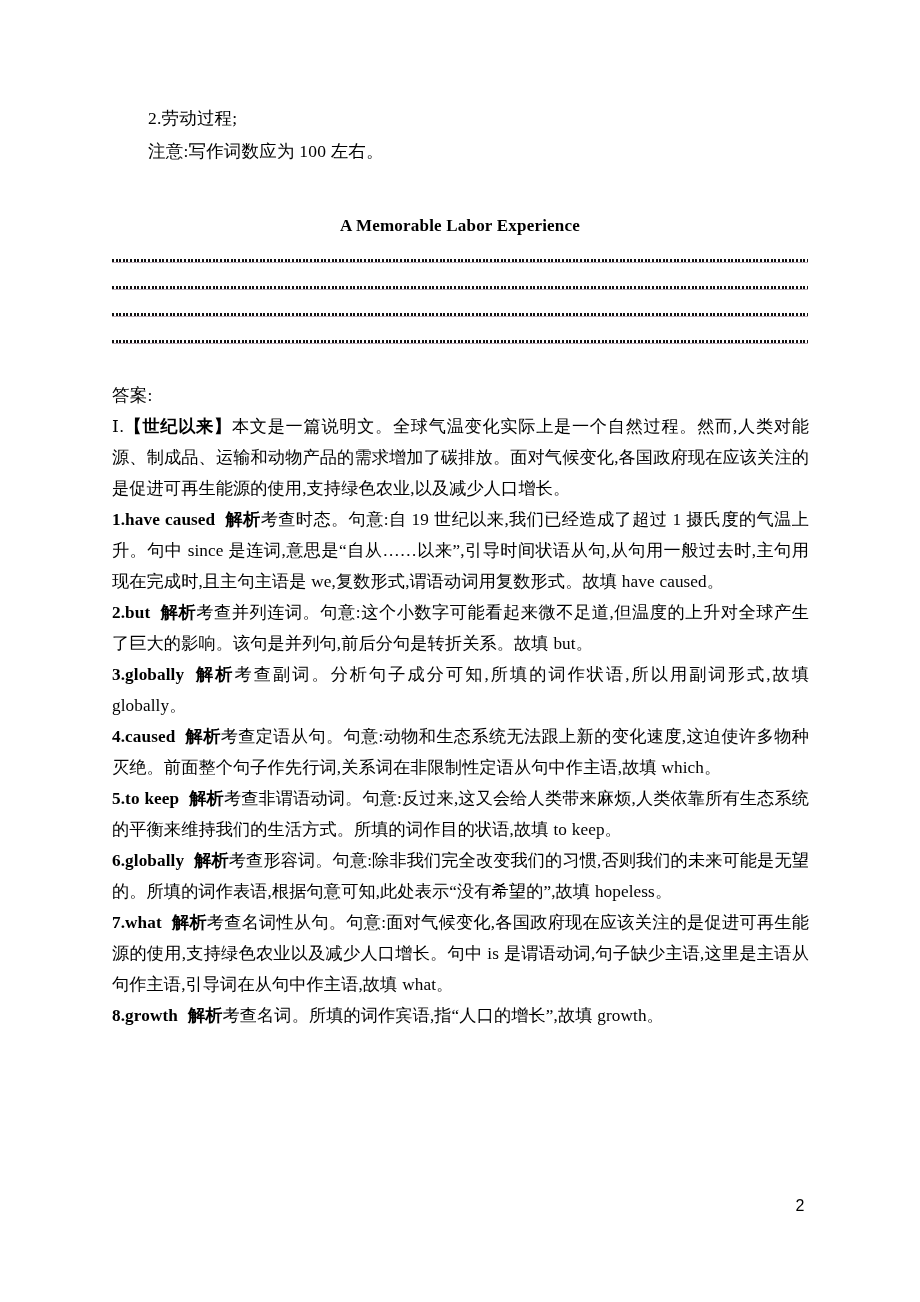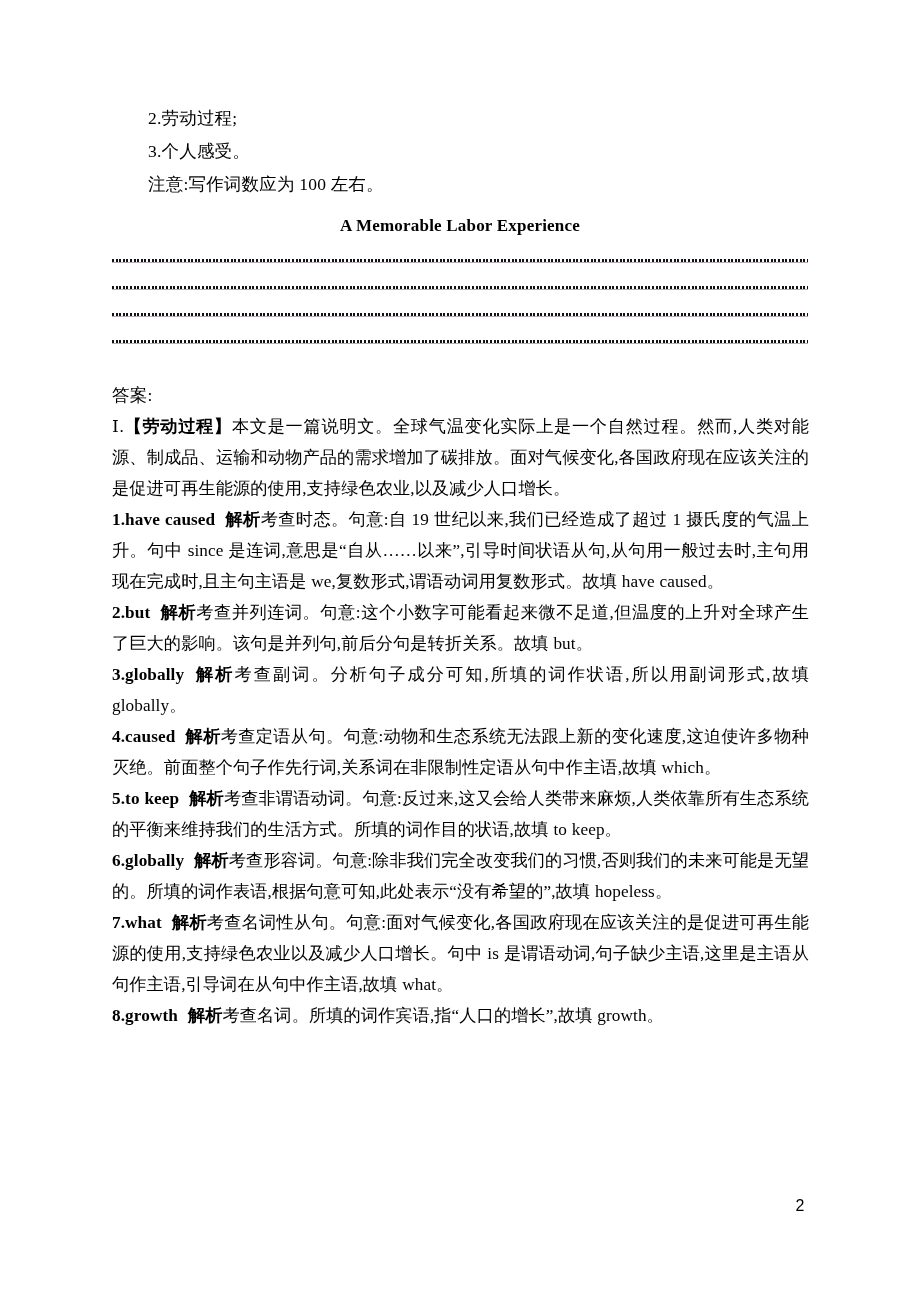--- a/index.html
+++ b/index.html
@@ -121,21 +121,20 @@
     line-height: 20px;
   }
 </style>
 </head>
 <body>
 
 <div class="page">
 
   <div class="prompt-block">
     <div class="prompt-line">2.劳动过程;</div>
-    <div class="prompt-line">3.个人感受。</div>
     <div class="prompt-line">注意:写作词数应为 100 左右。</div>
   </div>
 
   <div class="essay-title">A Memorable Labor Experience</div>
 
   <div class="rules">
     <div class="rule-row">
         <div class="rule-line"></div>
       </div>
     <div class="rule-row">
@@ -147,21 +146,21 @@
     <div class="rule-row">
         <div class="rule-line"></div>
       </div>
   </div>
 
   <div class="answers">
 
     <div class="ans-heading">答案:</div>
 
     <div class="ans-para">
-      <span class="roman">Ⅰ.</span><span class="bracket-bold">【劳动过程】</span><span>本文是一篇说明文。全球气温变化实际上是一个自然过程。然而,人类对能源、制成品、运输和动物产品的需求增加了碳排放。面对气候变化,各国政府现在应该关注的是促进可再生能源的使用,支持绿色农业,以及减少人口增长。</span>
+      <span class="roman">Ⅰ.</span><span class="bracket-bold">【世纪以来】</span><span>本文是一篇说明文。全球气温变化实际上是一个自然过程。然而,人类对能源、制成品、运输和动物产品的需求增加了碳排放。面对气候变化,各国政府现在应该关注的是促进可再生能源的使用,支持绿色农业,以及减少人口增长。</span>
     </div>
 
     <div class="ans-para">
       <span class="lead">1.</span><span class="lead">have caused</span><span class="tag">解析</span><span>考查时态。句意:自 19 世纪以来,我们已经造成了超过 1 摄氏度的气温上升。句中 since 是连词,意思是“自从……以来”,引导时间状语从句,从句用一般过去时,主句用现在完成时,且主句主语是 we,复数形式,谓语动词用复数形式。故填 have caused。</span>
     </div>
 
     <div class="ans-para">
       <span class="lead">2.</span><span class="lead">but</span><span class="tag">解析</span><span>考查并列连词。句意:这个小数字可能看起来微不足道,但温度的上升对全球产生了巨大的影响。该句是并列句,前后分句是转折关系。故填 but。</span>
     </div>
 

